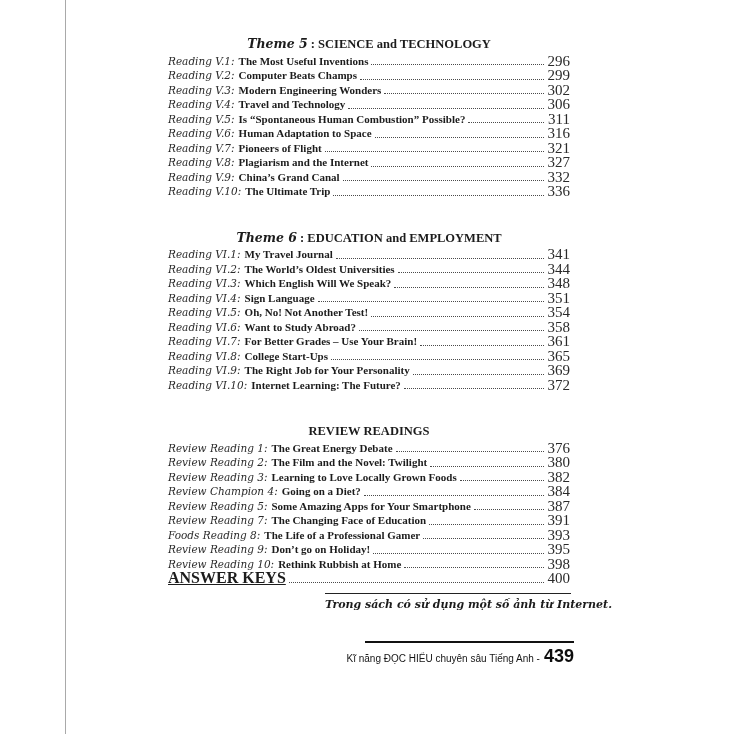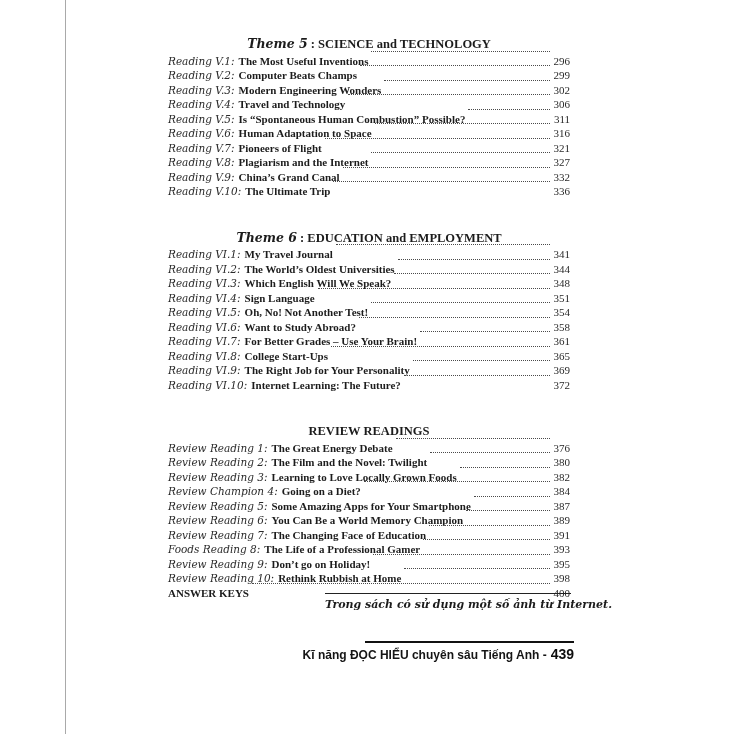--- a/index.html
+++ b/index.html
@@ -46,21 +46,21 @@
     margin-bottom: 2px;
     white-space: nowrap;
   }
   .header-script {
     font-family: "DejaVu Serif", serif;
     font-style: italic;
     font-weight: bold;
   }
   .toc-row {
     display: flex;
-    align-items: flex-start;
+    align-items: flex-end;
     height: 14.5px;
     font-size: 11px;
     line-height: 14.5px;
     white-space: nowrap;
   }
   .entry-label {
     font-family: "DejaVu Serif", serif;
     font-style: italic;
     color: #2a2a2a;
     margin-right: 4px;
@@ -71,24 +71,25 @@
   }
   .leader {
     flex: 1 1 auto;
     border-bottom: 1.5px dotted #4a4a4a;
     margin: 0 4px 0 3px;
     transform: translateY(-3px);
     min-width: 10px;
   }
   .entry-page {
     color: #2a2a2a;
-    font-size: 11px;
+    font-size: 15px;
   }
   .answer-keys-row .entry-title {
-    font-size: 11px;
+    font-size: 16px;
+    text-decoration: underline;
   }
   .footnote {
     position: absolute;
     left: 325px;
     top: 593px;
     width: 246px;
     border-top: 1.5px solid #222;
     padding-top: 4px;
     text-align: center;
     font-family: "DejaVu Serif", serif;
@@ -106,27 +107,27 @@
     border-top: 2px solid #111;
     padding-top: 3px;
     display: flex;
     justify-content: flex-end;
     align-items: baseline;
     gap: 4px;
     font-family: "Liberation Sans", sans-serif;
     white-space: nowrap;
   }
   .footer-text {
-    font-weight: bold;
-    font-size: 12px;
+    font-weight: normal;
+    font-size: 10px;
     color: #151515;
   }
   .footer-page {
     font-weight: bold;
-    font-size: 14px;
+    font-size: 18px;
     color: #0d0d0d;
   }
 </style>
 </head>
 <body>
 
 <div class="page">
   <div class="scan-edge"></div>
 
   <div class="toc">
@@ -318,26 +319,20 @@
     <span class="entry-page">384</span>
   </div>
 
   <div class="toc-row">
     <span class="entry-label">Review Reading 5:</span>
     <span class="entry-title">Some Amazing Apps for Your Smartphone</span>
     <span class="leader"></span>
     <span class="entry-page">387</span>
   </div>
 
-  <div class="toc-row">
-    <span class="entry-label">Review Reading 6:</span>
-    <span class="entry-title">You Can Be a World Memory Champion</span>
-    <span class="leader"></span>
-    <span class="entry-page">389</span>
-  </div>
 
   <div class="toc-row">
     <span class="entry-label">Review Reading 7:</span>
     <span class="entry-title">The Changing Face of Education</span>
     <span class="leader"></span>
     <span class="entry-page">391</span>
   </div>
 
   <div class="toc-row">
     <span class="entry-label">Foods Reading 8:</span>

